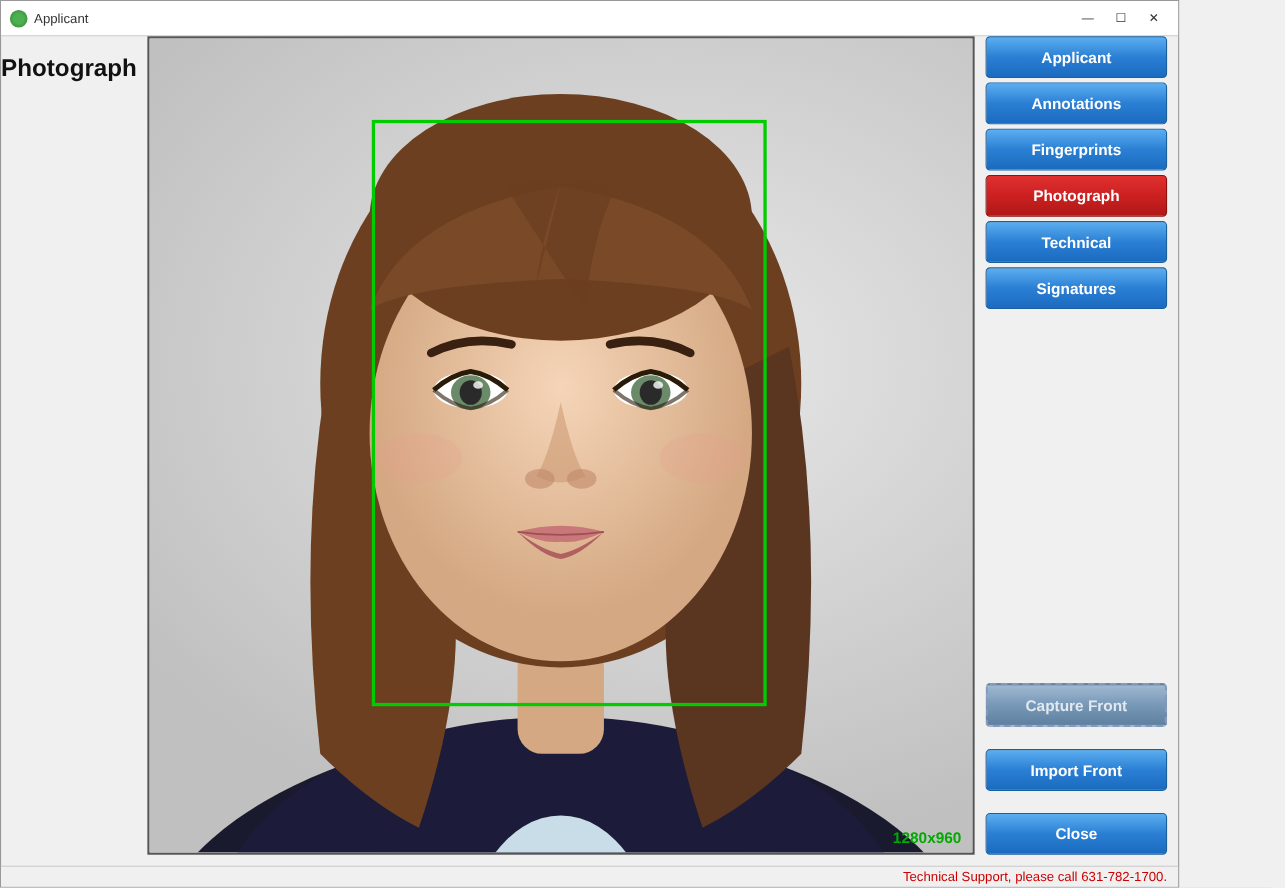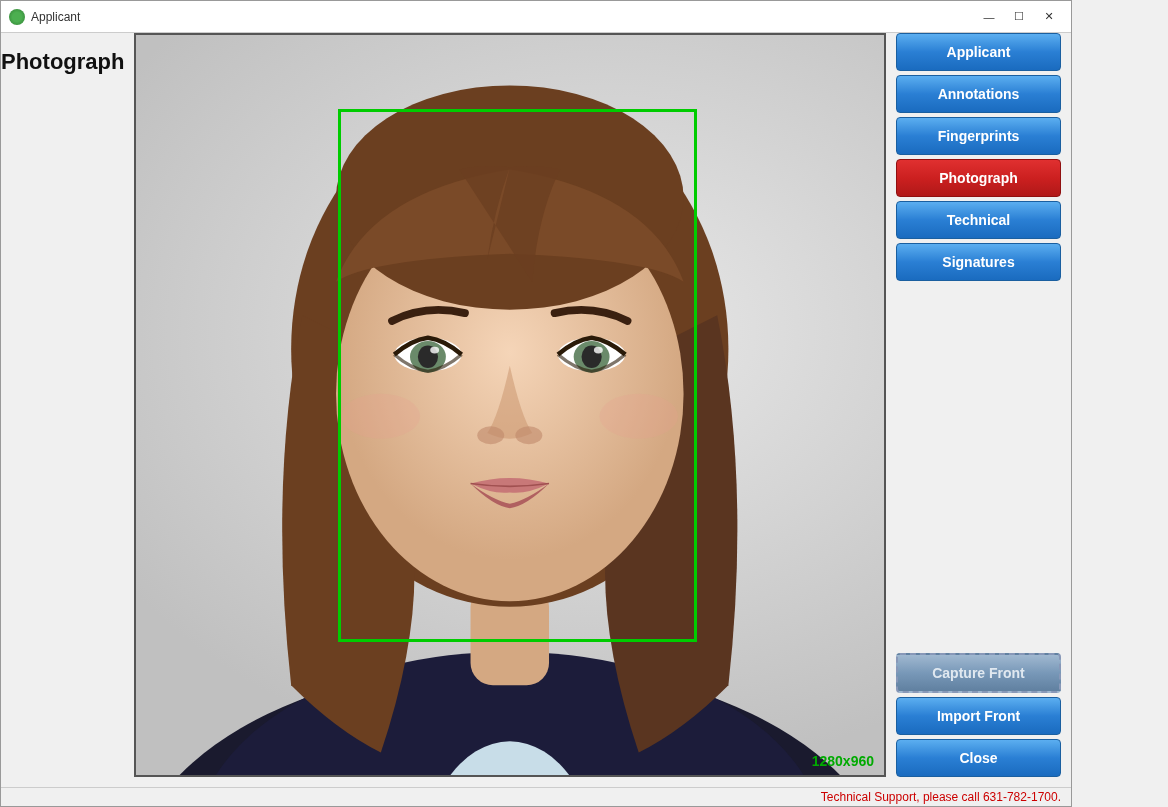--- a/index.html
+++ b/index.html
@@ -144,21 +144,21 @@
     .nav-buttons {
       display: flex;
       flex-direction: column;
       gap: 4px;
       margin-bottom: 8px;
     }
 
     .action-buttons {
       display: flex;
       flex-direction: column;
-      gap: 4px;
+      gap: 20px;
       margin-top: auto;
     }
 
     .sidebar-spacer {
       flex: 1;
     }
 
     .nav-btn {
       width: 100%;
       padding: 10px 8px;

